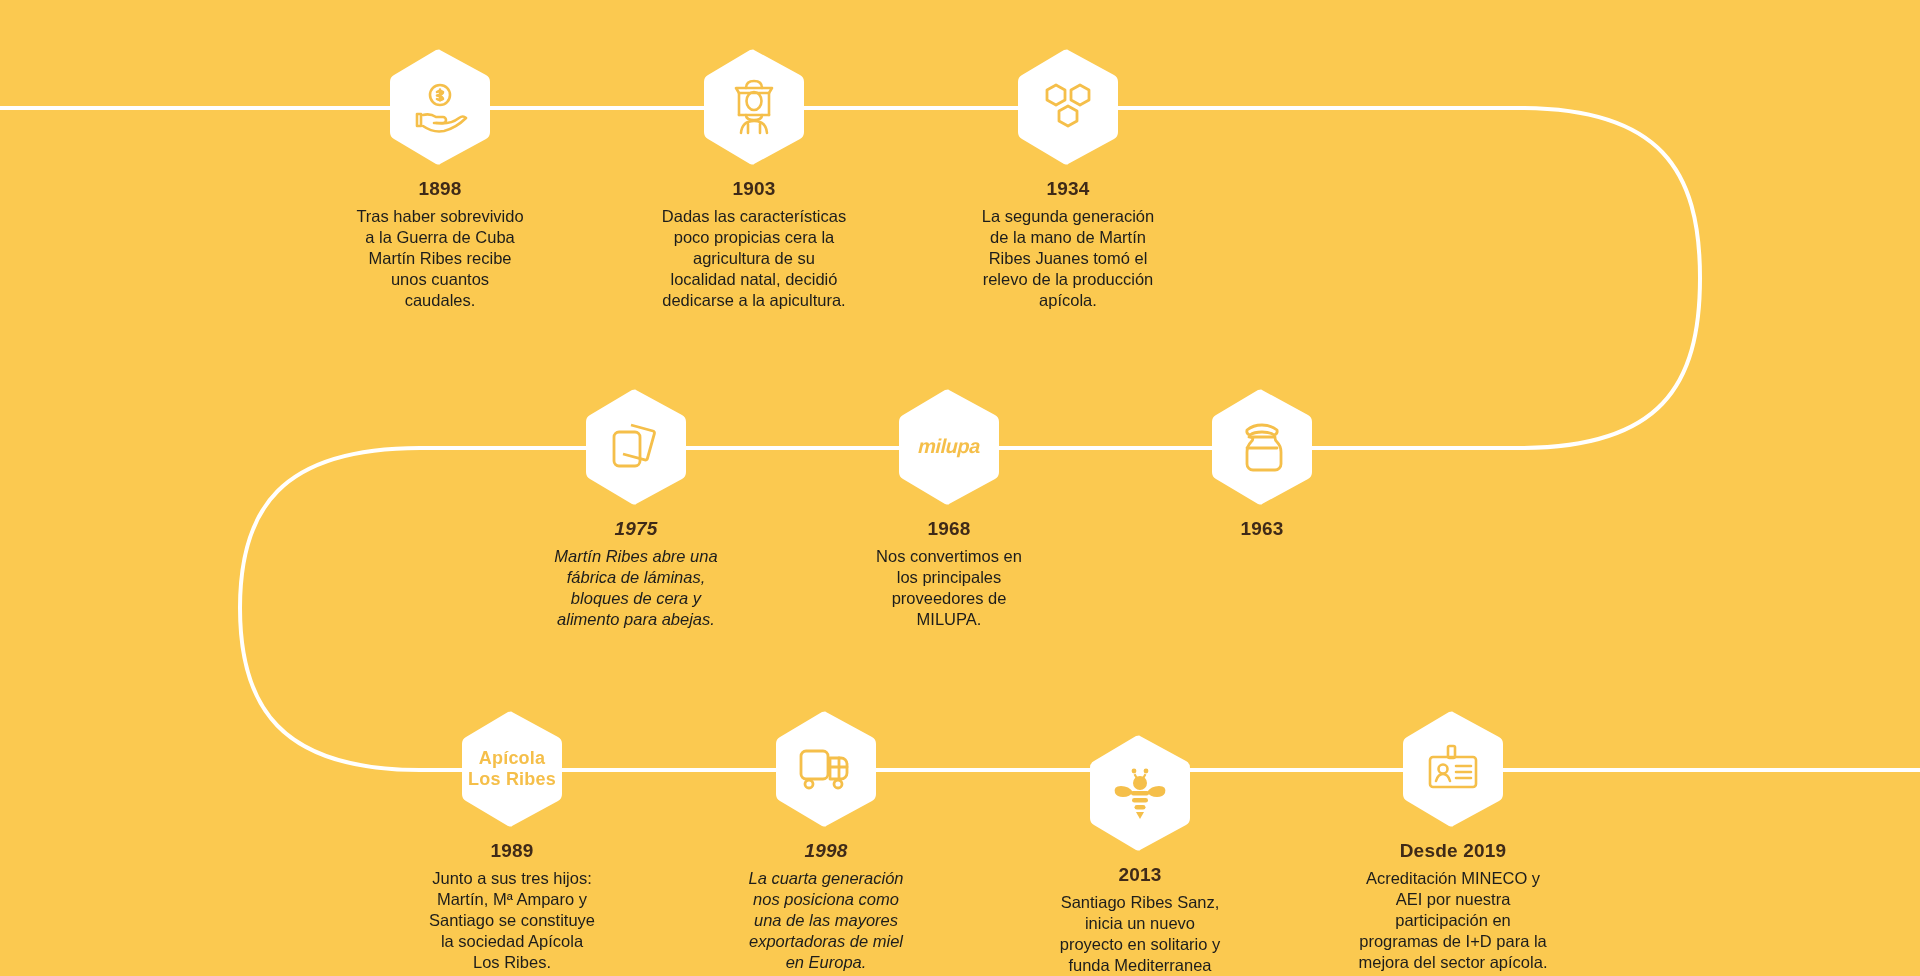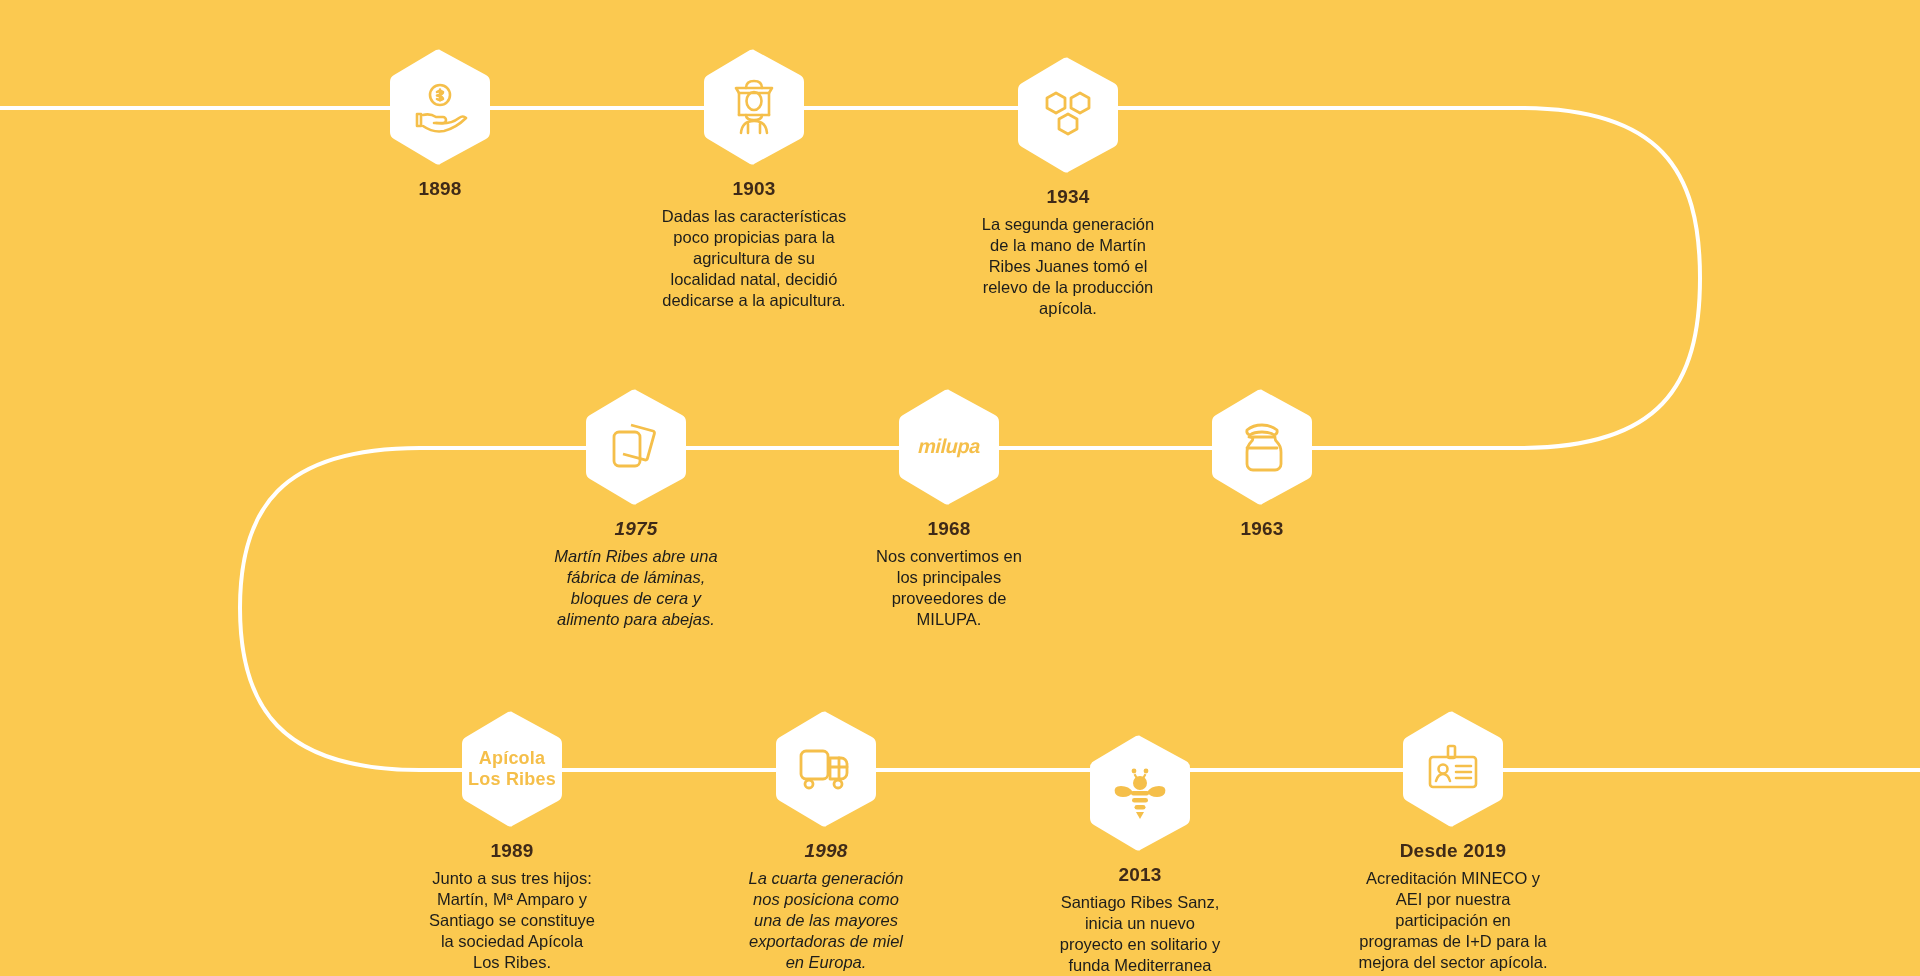--- a/index.html
+++ b/index.html
@@ -114,20 +114,25 @@
         <g fill="none" stroke="#f5bf4a" stroke-width="2.6" stroke-linecap="round" stroke-linejoin="round">
           <circle cx="28" cy="14" r="10"></circle>
           <path d="M28 8.5 v11 M25 11 q3-2 6 0 q0 2.5-6 3.5 q6 1 6 3.5 q-3 2-6 0"></path>
           <path d="M5 33 h4 v12 H5 z"></path>
           <path d="M11 34 q7-2 13 2 h7 a3 3 0 0 1 0 6 h-9"></path>
           <path d="M24 42 q14 2 23-5 q4-3 7 0 q-10 10-22 13 q-11 2-21-5"></path>
         </g>
       </svg>
     </div>
     <div class="m-year">1898</div>
+    <div class="m-desc">Tras haber sobrevivido
+a la Guerra de Cuba
+Martín Ribes recibe
+unos cuantos
+caudales.</div>
   </div>
 
   <div class="milestone" style="left:754px; top:48px;">
     <div class="hex-wrap">
       <svg class="hex" viewBox="0 0 104 118">
         <path fill="#ffffff" d="M52 2 L98 27 Q102 29 102 34 L102 84 Q102 89 98 91 L52 116 Q52 117 48 116 L6 91 Q2 89 2 84 L2 34 Q2 29 6 27 L48 2 Q52 1 52 2 Z"></path>
       </svg>
       <svg class="ico" width="52" height="56" viewBox="0 0 52 56">
         <g fill="none" stroke="#f5bf4a" stroke-width="2.6" stroke-linecap="round" stroke-linejoin="round">
           <path d="M8 9 h36 l-3 5 H11 z"></path>
@@ -136,27 +141,27 @@
           <ellipse cx="26" cy="22" rx="7.5" ry="9"></ellipse>
           <path d="M11 36 h30"></path>
           <path d="M18 36 q0 5 8 5 q8 0 8-5"></path>
           <path d="M13 54 q1-12 13-12 q12 0 13 12"></path>
           <path d="M20 45 v9 M32 45 v9"></path>
         </g>
       </svg>
     </div>
     <div class="m-year">1903</div>
     <div class="m-desc">Dadas las características
-poco propicias para la
+poco propicias cera la
 agricultura de su
 localidad natal, decidió
 dedicarse a la apicultura.</div>
   </div>
 
-  <div class="milestone" style="left:1068px; top:56px;">
+  <div class="milestone" style="left:1068px; top:48px;">
     <div class="hex-wrap">
       <svg class="hex" viewBox="0 0 104 118">
         <path fill="#ffffff" d="M52 2 L98 27 Q102 29 102 34 L102 84 Q102 89 98 91 L52 116 Q52 117 48 116 L6 91 Q2 89 2 84 L2 34 Q2 29 6 27 L48 2 Q52 1 52 2 Z"></path>
       </svg>
       <svg class="ico" width="52" height="50" viewBox="0 0 52 50">
         <g fill="none" stroke="#f5bf4a" stroke-width="2.8" stroke-linejoin="round">
           <path d="M14 3 L23 8 v10 l-9 5 l-9-5 V8 z" rx="2"></path>
           <path d="M38 3 L47 8 v10 l-9 5 l-9-5 V8 z"></path>
           <path d="M26 24 L35 29 v10 l-9 5 l-9-5 V29 z"></path>
         </g>

